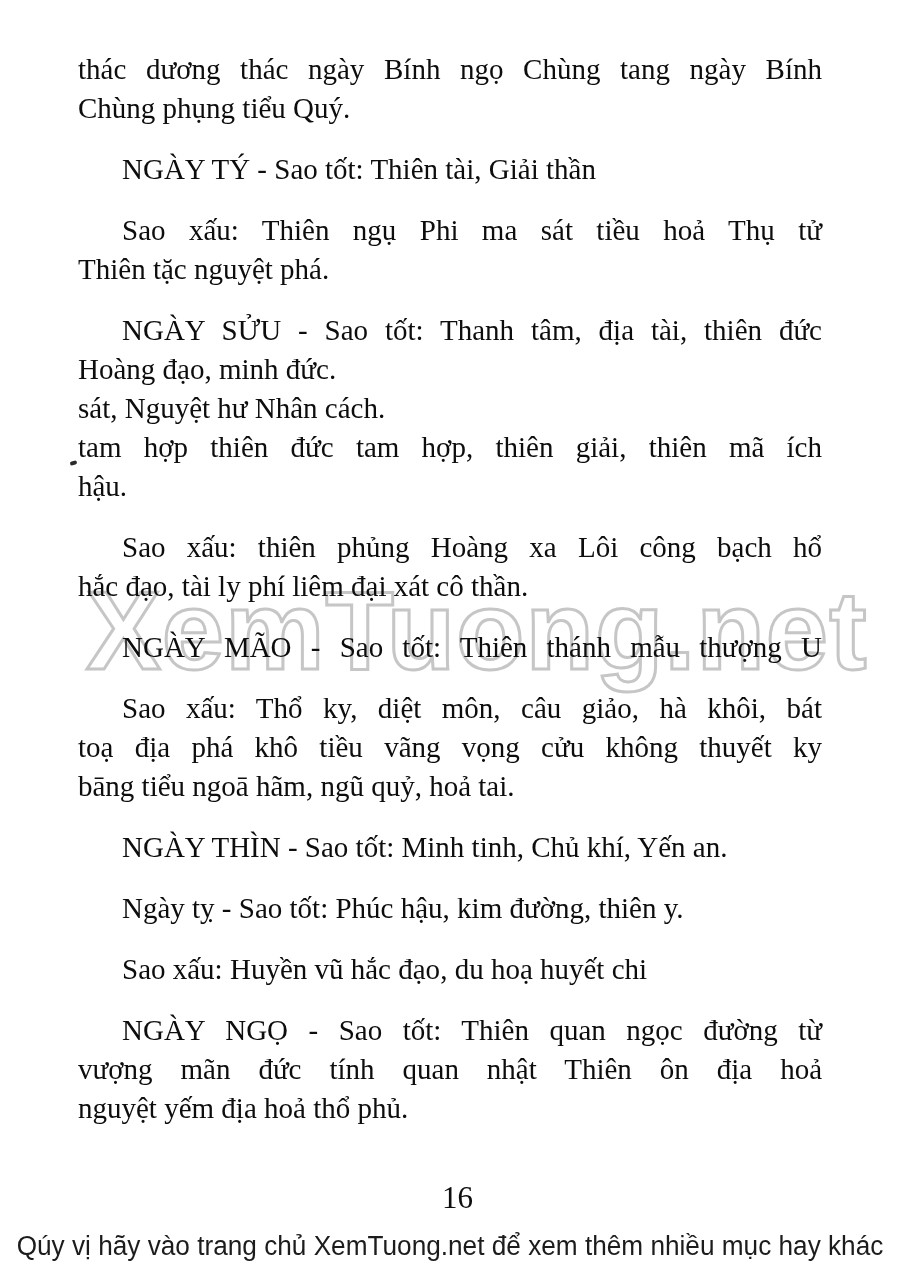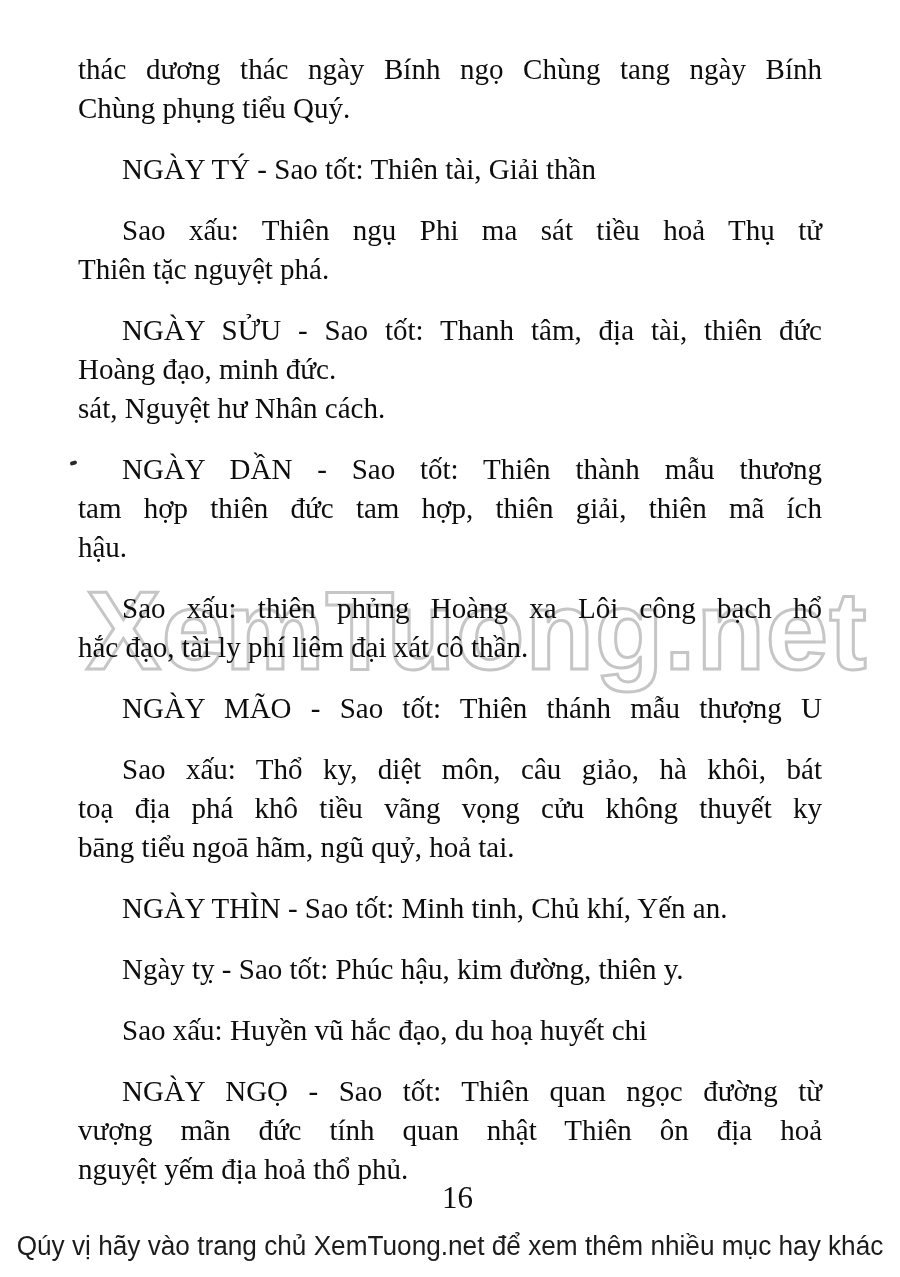--- a/index.html
+++ b/index.html
@@ -80,21 +80,20 @@
   <div class="stray-mark"></div>
   <div class="text-body">
       <div class="line justify"><span>thác dương thác ngày </span><span class="b">Bính ngọ Chùng</span><span> tang ngày </span><span class="b">Bính</span></div>
       <div class="line"><span class="b">Chùng</span><span> phụng tiểu Quý.</span></div>
       <div class="line indent para"><span>NGÀY TÝ</span><span> - Sao tốt: </span><span class="b">Thiên tài, Giải thần</span></div>
       <div class="line indent justify para"><span>Sao xấu: Thiên ngụ </span><span class="b">Phi ma</span><span> sát tiều hoả </span><span class="b">Thụ tử</span></div>
       <div class="line"><span>Thiên tặc nguyệt phá.</span></div>
       <div class="line indent justify para"><span>NGÀY SỬU</span><span> - Sao tốt: </span><span class="b">Thanh tâm</span><span>, địa tài, thiên đức</span></div>
       <div class="line"><span>Hoàng đạo, minh đức.</span></div>
       <div class="line"><span>sát, </span><span class="b">Nguyệt hư Nhân cách.</span></div>
-      <div class="line indent justify para"><span>NGÀY DẦN</span><span> - Sao tốt: Thiên thành mẫu thương</span></div>
       <div class="line justify"><span>tam hợp thiên đức tam hợp, thiên giải, thiên mã ích</span></div>
       <div class="line"><span>hậu.</span></div>
       <div class="line indent justify para"><span>Sao xấu: thiên phủng Hoàng xa Lôi công bạch hổ</span></div>
       <div class="line"><span>hắc đạo, tài ly phí liêm đại xát cô thần.</span></div>
       <div class="line indent justify para"><span>NGÀY MÃO</span><span> - Sao tốt: Thiên thánh mẫu thượng U</span></div>
       <div class="line indent justify para"><span>Sao xấu: Thổ ky, diệt môn, câu giảo, hà khôi, bát</span></div>
       <div class="line justify"><span>toạ địa phá khô tiều vãng vọng cửu không thuyết ky</span></div>
       <div class="line"><span>bāng tiểu ngoā hãm, ngũ quỷ, hoả tai.</span></div>
       <div class="line indent para"><span>NGÀY THÌN</span><span> - Sao tốt: Minh tinh, Chủ khí, Yến an.</span></div>
       <div class="line indent para"><span class="b">Ngày tỵ - Sao tốt: Phúc hậu, kim đường, thiên y.</span></div>

